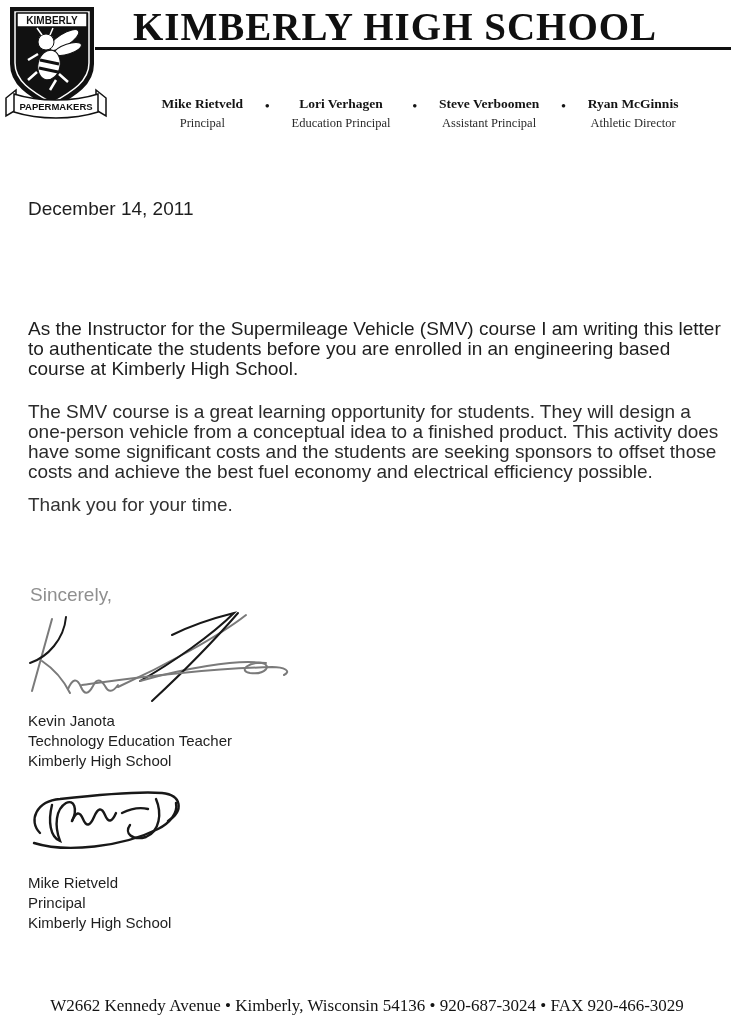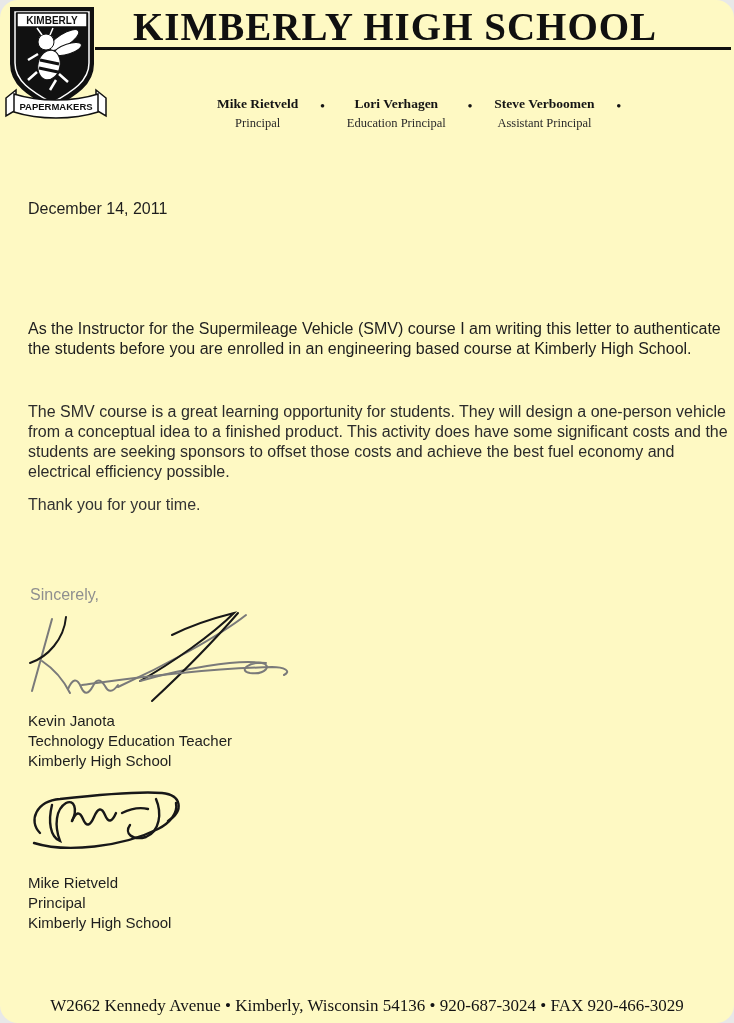--- a/index.html
+++ b/index.html
@@ -1,24 +1,23 @@
 <!DOCTYPE html>
 <html><head>
 <meta charset="utf-8">
 <style>
   html,body{margin:0;padding:0;background:#e8e8e8;}
   .page{
     position:relative;
     width:734px;height:1023px;
-    background:#fef9c3;
+    background:#ffffff;
     margin:0 auto;
     overflow:hidden;
     font-family:"Liberation Sans", sans-serif;
     color:#1e1e1e;
-    border-radius:18px;
   }
   
   .logo{position:absolute;left:4px;top:2px;width:104px;height:122px;}
   .title-block{
     position:absolute;left:95px;top:4px;width:600px;
     text-align:center;
     font-family:"Liberation Serif", serif;
     font-weight:bold;
     font-size:39px;
     letter-spacing:1px;
@@ -35,21 +34,21 @@
     font-family:"Liberation Serif", serif;
   }
   .staff-col{text-align:center;padding:0 10px;}
   .staff-name{font-weight:bold;font-size:13.5px;color:#141414;white-space:nowrap;}
   .staff-title{font-size:12.5px;color:#2a2a2a;margin-top:4px;white-space:nowrap;}
   .staff-sep{
     font-size:13px;font-weight:bold;color:#141414;
     padding:2px 12px 0 12px;
   }
   
-  .letter-text{font-size:16px;line-height:20px;color:#1e1e1e;}
+  .letter-text{font-size:19px;line-height:20px;color:#1e1e1e;}
   .date{position:absolute;left:28px;top:199px;}
   .salutation{position:absolute;left:28px;top:285px;}
   .para1{position:absolute;left:28px;top:319px;width:700px;}
   .para2{position:absolute;left:28px;top:402px;width:706px;color:#2b2b2b;}
   .thanks{position:absolute;left:28px;top:495px;color:#333333;text-align:center;}
   .closing{position:absolute;left:30px;top:585px;color:#8f8f8f;}
   .signature-1{position:absolute;left:22px;top:601px;}
   .signer-block{line-height:20px;font-size:15px;}
   .signer-1{position:absolute;left:28px;top:711px;}
   .signature-2{position:absolute;left:26px;top:785px;}
@@ -108,20 +107,24 @@
     <div class="staff-col">
       <div class="staff-name">Lori Verhagen</div>
       <div class="staff-title">Education Principal</div>
     </div>
     <div class="staff-sep">•</div>
     <div class="staff-col">
       <div class="staff-name">Steve Verboomen</div>
       <div class="staff-title">Assistant Principal</div>
     </div>
     <div class="staff-sep">•</div>
+    <div class="staff-col">
+      <div class="staff-name">Ryan McGinnis</div>
+      <div class="staff-title">Athletic Director</div>
+    </div>
   </div>
 
   <div class="letter-text date">December 14, 2011</div>
   <div class="letter-text para1">As the Instructor for the Supermileage Vehicle (SMV) course I am writing this letter to authenticate the students before you are enrolled in an engineering based course at Kimberly High School.</div>
   <div class="letter-text para2">The SMV course is a great learning opportunity for students.  They will design a one-person vehicle from a conceptual idea to a finished product.  This activity does have some significant costs and the students are seeking sponsors to offset those costs and achieve the best fuel economy and electrical efficiency possible.</div>
   <div class="letter-text thanks">Thank you for your time.</div>
   <div class="letter-text closing">Sincerely,</div>
 
   <div class="signature-1">
     <svg width="300" height="104" viewBox="0 0 300 104">

